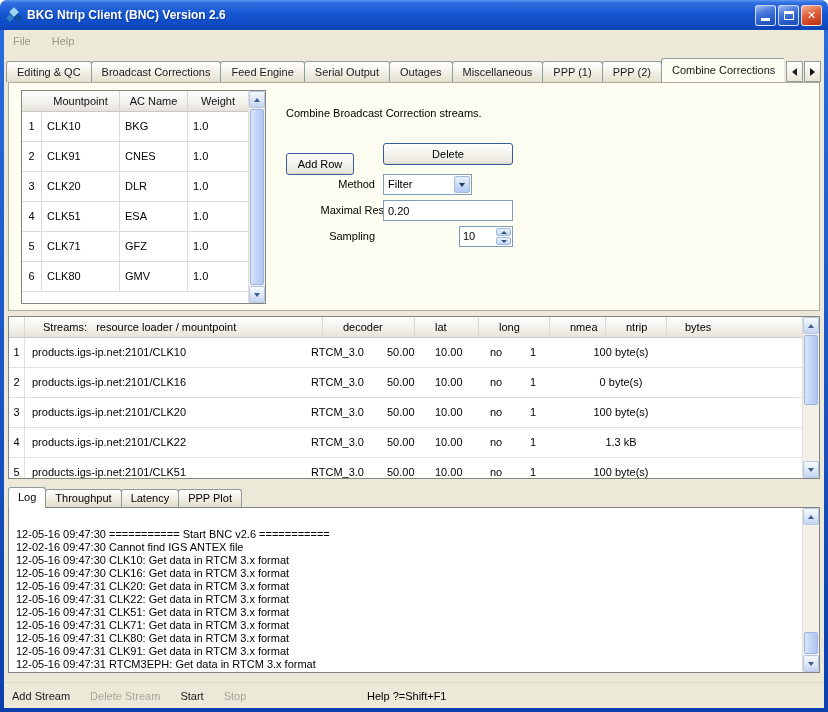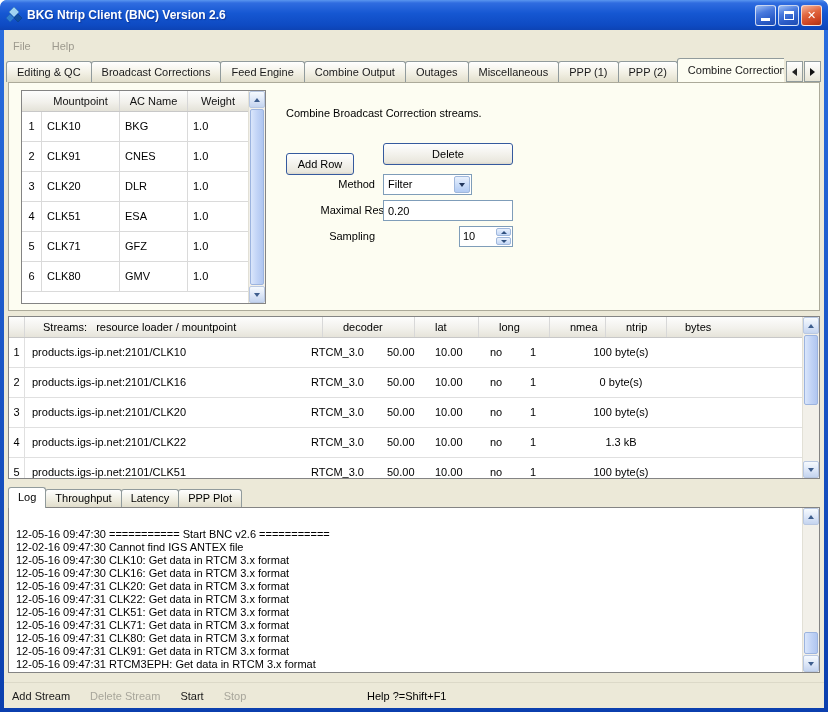--- a/index.html
+++ b/index.html
@@ -33,21 +33,21 @@
     display: flex; align-items: center; justify-content: center;
   }
   .winbtn.close { background: linear-gradient(160deg, #f3b39c 0%, #e1663f 40%, #cc4422 75%, #aa3314 100%); }
   .glyph-min { position: absolute; bottom: 4px; left: 5px; width: 9px; height: 3px; background: #fff; }
   .glyph-max { width: 10px; height: 9px; border: 1px solid #fff; border-top-width: 3px; }
   .glyph-x { font-size: 11px; font-weight: bold; line-height: 1; }
 
   .client { position: absolute; top: 30px; left: 4px; right: 4px; bottom: 4px; background: #ECE9D8; overflow: hidden; }
 
   
-  .menubar { position: absolute; top: 0; left: 0; right: 0; height: 22px; display: flex; align-items: flex-end; padding-left: 9px; gap: 21px; }
+  .menubar { position: absolute; top: 0; left: 0; right: 0; height: 22px; display: flex; align-items: center; padding-left: 9px; gap: 21px; }
   .menu-item { color: #9d9a8e; }
 
   
   .tabbar { position: absolute; top: 26px; left: 0; right: 0; height: 26px; z-index: 5; }
   .tabs-scroller { position: absolute; left: 2px; right: 40px; top: 0; bottom: 0; display: flex; align-items: flex-end; overflow: hidden; }
   .tab {
     height: 21px; line-height: 20px; padding: 0 10px; white-space: nowrap; color: #1a1a1a;
     background: linear-gradient(180deg, #ffffff, #f2f0e4 55%, #e2dfcd);
     border: 1px solid #919B9C; border-bottom: none; border-radius: 3px 3px 0 0;
   }
@@ -187,21 +187,21 @@
     <div class="menubar">
       <span class="menu-item">File</span>
       <span class="menu-item">Help</span>
     </div>
 
     <div class="tabbar">
       <div class="tabs-scroller" id="top-tabs">
           <div class="tab">Editing &amp; QC</div>
           <div class="tab">Broadcast Corrections</div>
           <div class="tab">Feed Engine</div>
-          <div class="tab">Combine Output</div>
+          <div class="tab">Serial Output</div>
           <div class="tab">Outages</div>
           <div class="tab">Miscellaneous</div>
           <div class="tab">PPP (1)</div>
           <div class="tab">PPP (2)</div>
           <div class="tab active">Combine Corrections</div>
         </div>
       <div class="tab-arrows">
         <span class="tab-arrow">
             <span class="tri-left"></span>
           </span>

